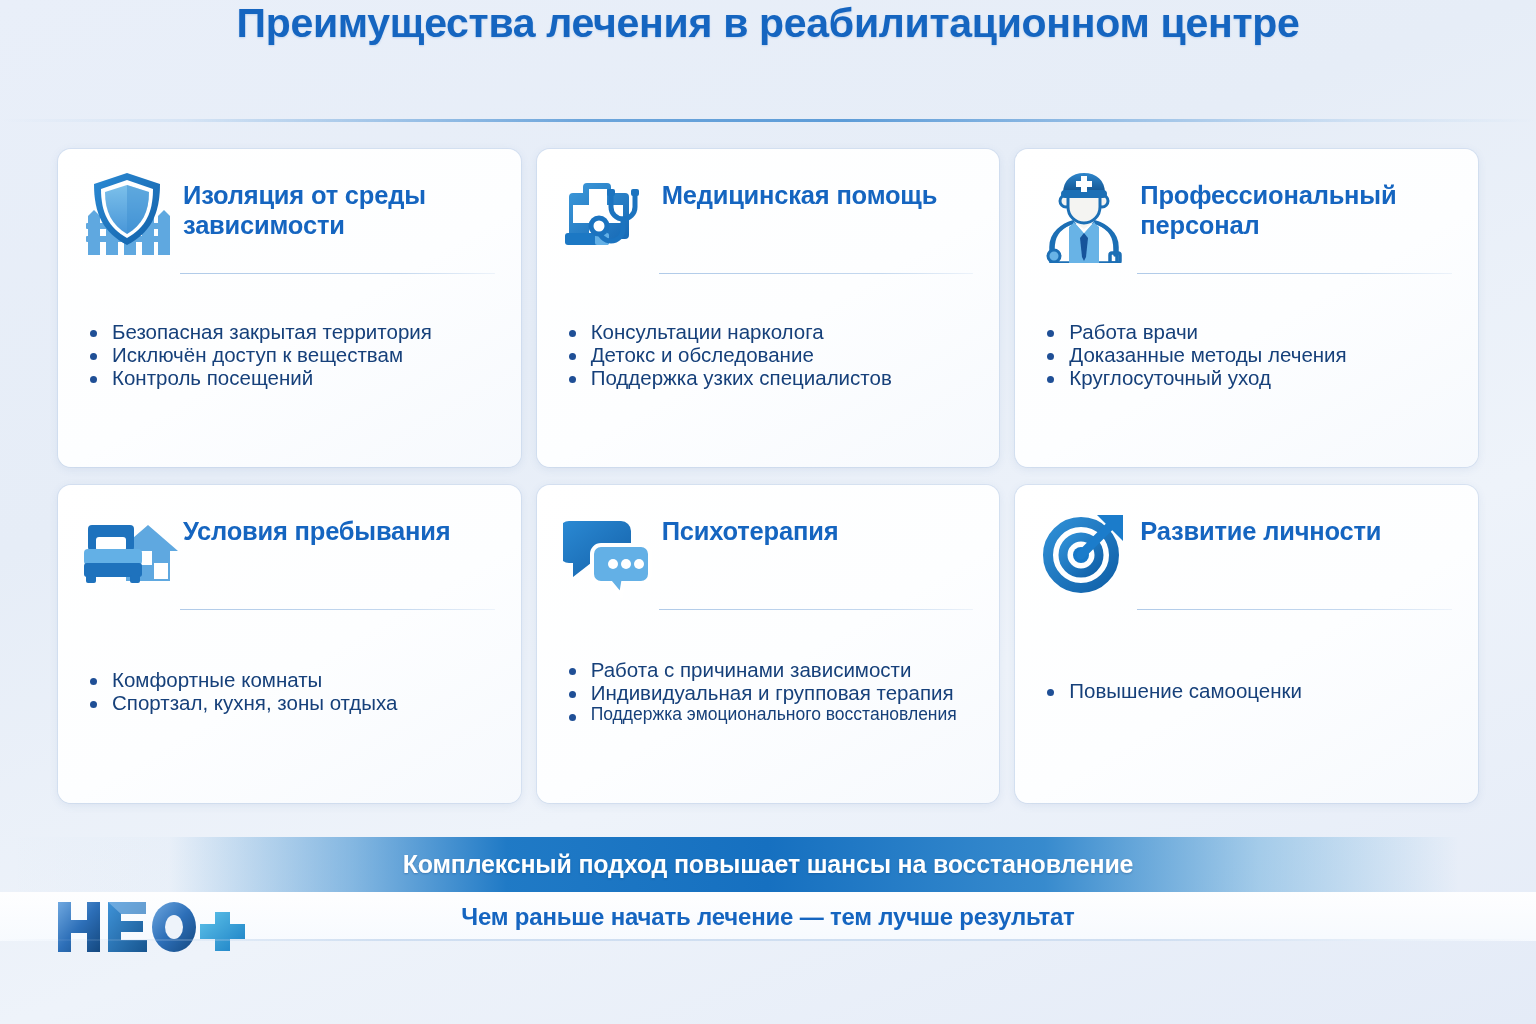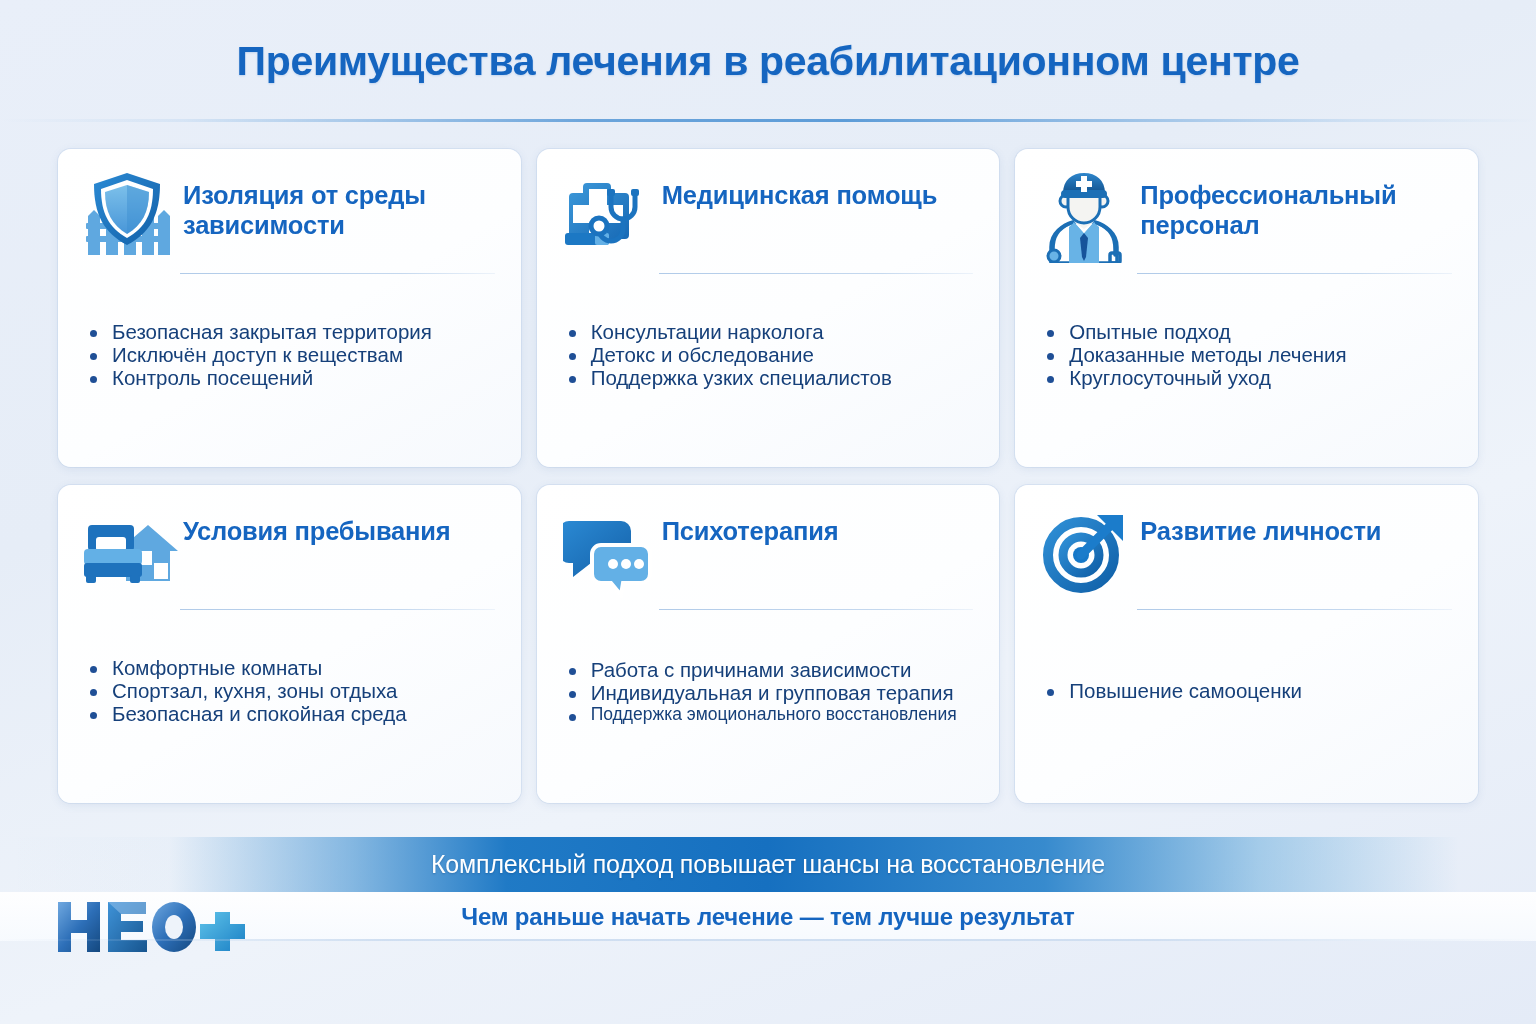--- a/index.html
+++ b/index.html
@@ -12,21 +12,20 @@
     overflow: hidden;
     font-family: "Liberation Sans", "DejaVu Sans", sans-serif;
     background: linear-gradient(160deg, #e9eff9 0%, #e6edf7 35%, #eef3fa 65%, #e4ebf7 100%);
     position: relative;
   }
 
   
   .title-zone {
     height: 122px;
     display: flex;
-    align-items: center;
     justify-content: center;
     position: relative;
   }
   .page-title {
     font-size: 41px;
     font-weight: bold;
     color: #1565c0;
     letter-spacing: -0.3px;
     text-shadow: 0 1px 2px rgba(21,101,192,0.18);
     white-space: nowrap;
@@ -147,21 +146,21 @@
         rgba(41,128,200,0.02) 11%,
         rgba(45,134,205,0.55) 23%,
         rgba(25,118,196,0.97) 33%,
         rgba(22,112,192,1) 50%,
         rgba(40,130,202,0.92) 68%,
         rgba(80,160,215,0.45) 82%,
         rgba(120,180,225,0) 95%);
   }
   .banner-text {
     font-size: 25px;
-    font-weight: normal;
+    font-weight: bold;
     color: #ffffff;
     letter-spacing: -0.2px;
     text-shadow: 0 1px 2px rgba(10,60,120,0.35);
     white-space: nowrap;
   }
   .subbar {
     position: absolute;
     top: 63px;
     left: 0; right: 0;
     height: 49px;
@@ -321,21 +320,21 @@
             <path d="M56 52 c14 6 18 14 18 26 v6"></path>
           </g>
           <circle cx="13" cy="85" r="6" fill="#68b3e6" stroke="#1c6fb5" stroke-width="3"></circle>
           <rect x="69" y="82" width="10" height="10" rx="2" fill="none" stroke="#1c6fb5" stroke-width="3.5"></rect>
         </svg>
       </div>
       <div class="card-title">Профессиональный персонал</div>
     </div>
     <div class="card-rule"></div>
     <ul class="bullets">
-      <li>Опытные подход</li>
+      <li>Работа врачи</li>
       <li>Доказанные методы лечения</li>
       <li>Круглосуточный уход</li>
     </ul>
   </div>
 
   <div class="card">
     <div class="card-head">
       <div class="card-icon">
         <svg width="96" height="92" viewBox="0 0 96 92">
 
@@ -354,21 +353,20 @@
           <rect x="2" y="68" width="10" height="8" rx="2" fill="#1e72bd"></rect>
           <rect x="46" y="68" width="10" height="8" rx="2" fill="#1e72bd"></rect>
         </svg>
       </div>
       <div class="card-title">Условия пребывания</div>
     </div>
     <div class="card-rule"></div>
     <ul class="bullets">
       <li>Комфортные комнаты</li>
       <li>Спортзал, кухня, зоны отдыха</li>
-      <li>Безопасная и спокойная среда</li>
     </ul>
   </div>
 
   <div class="card">
     <div class="card-head">
       <div class="card-icon">
         <svg width="90" height="92" viewBox="0 0 90 92">
           <defs>
             <linearGradient id="g5a" x1="0" y1="0" x2="1" y2="1">
               <stop offset="0" stop-color="#2b8ad4"></stop>

